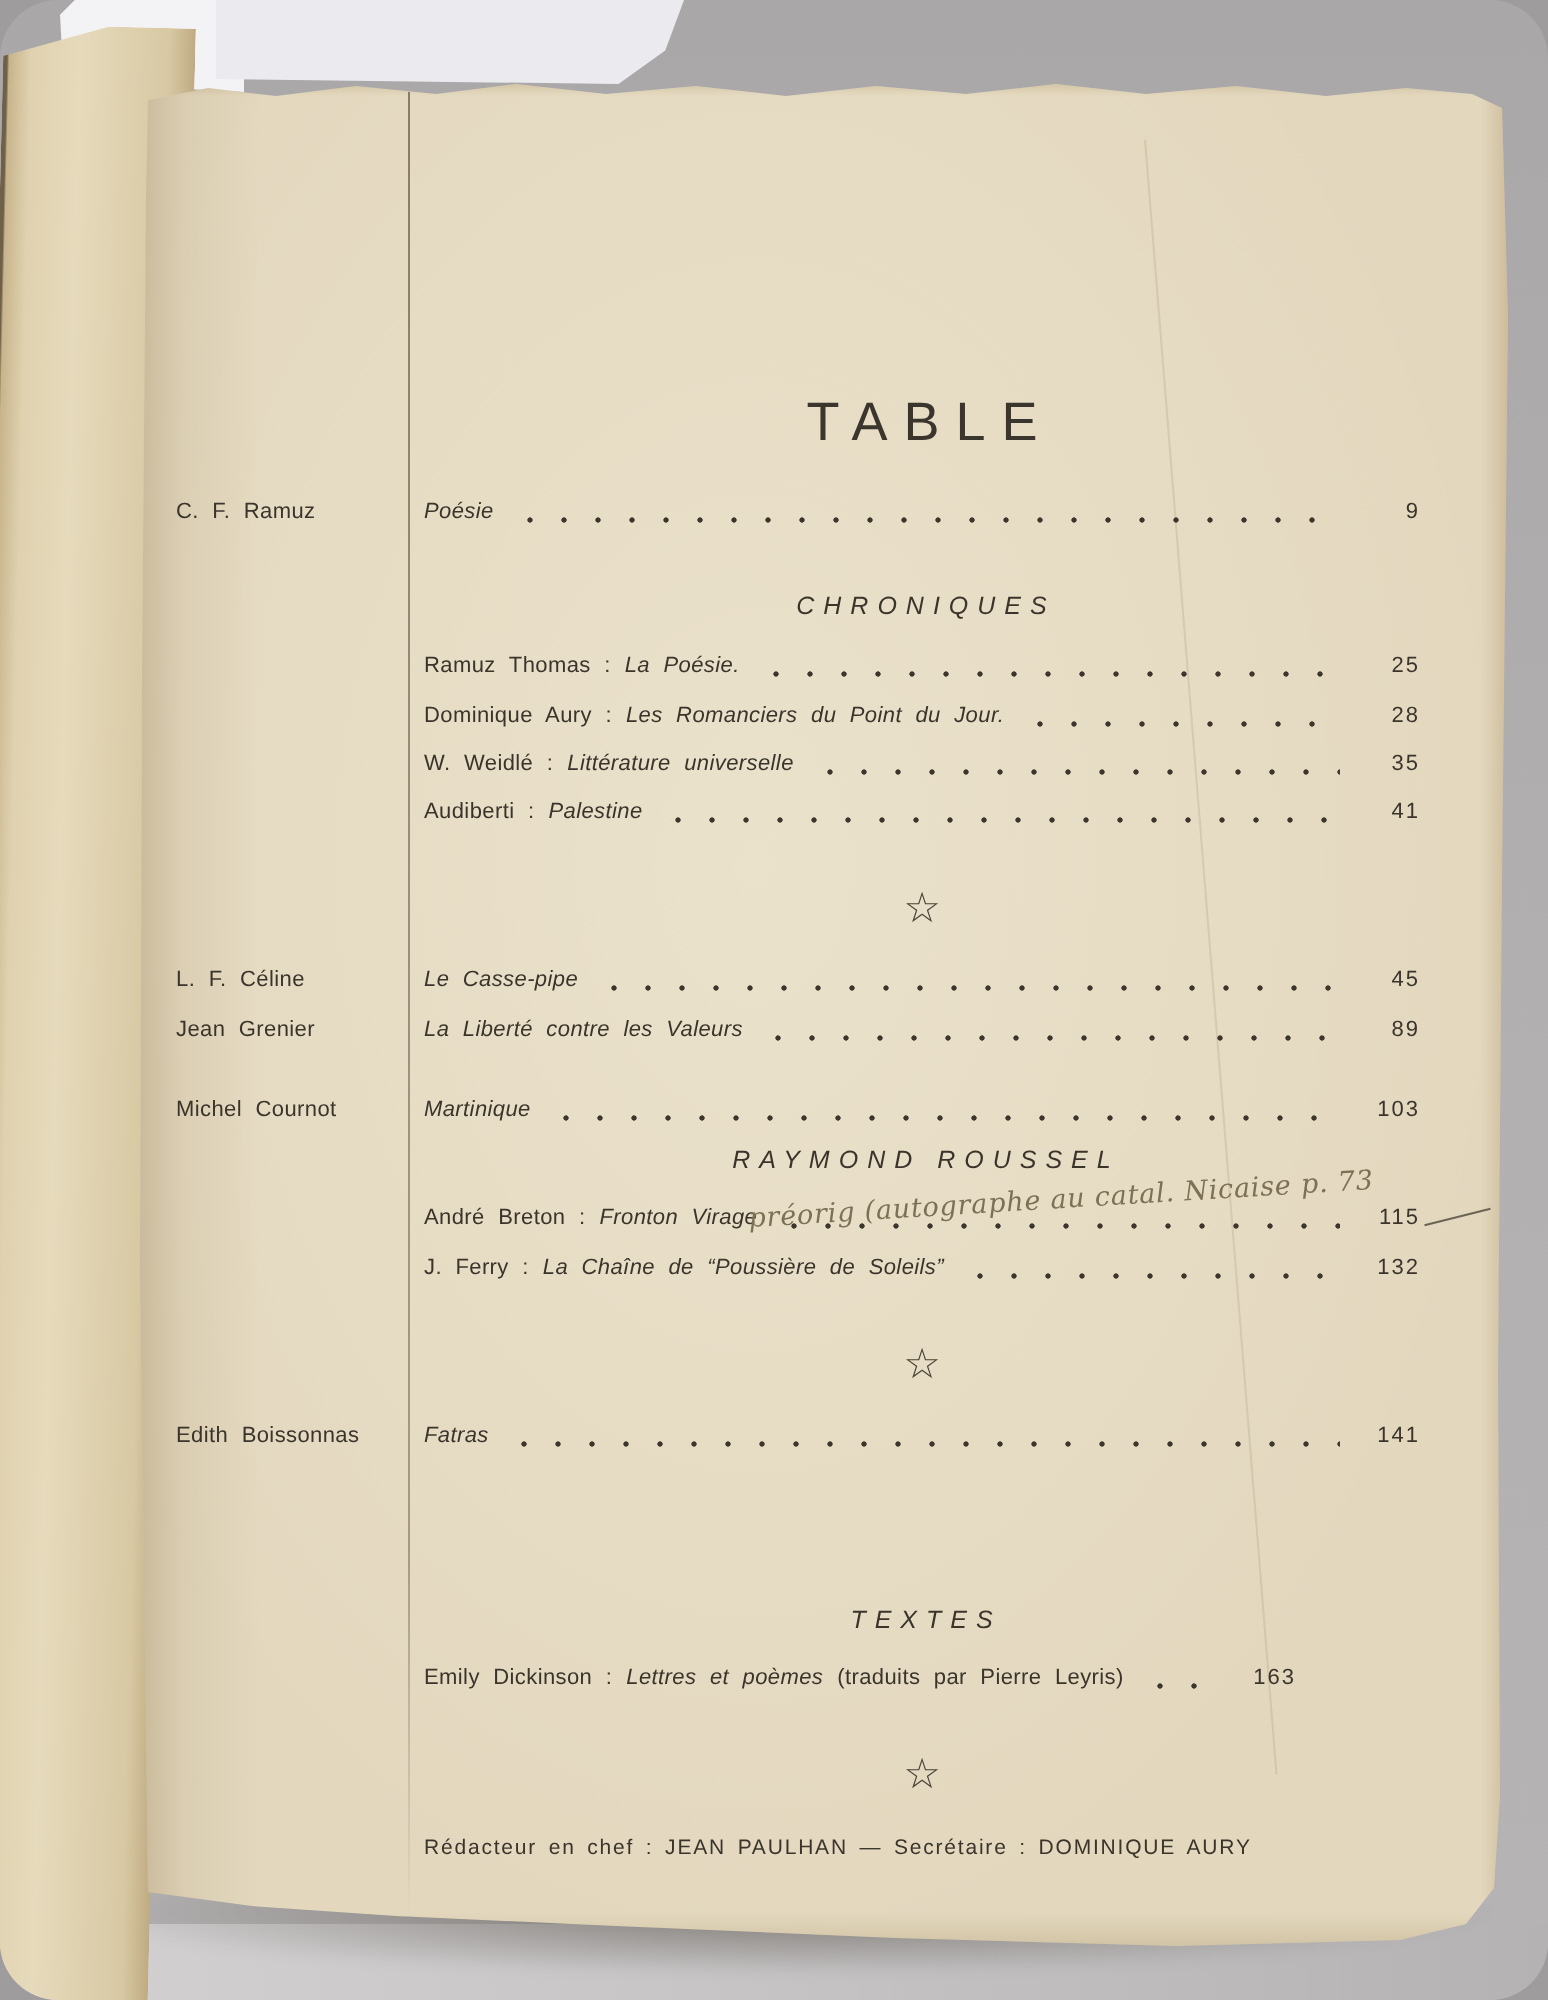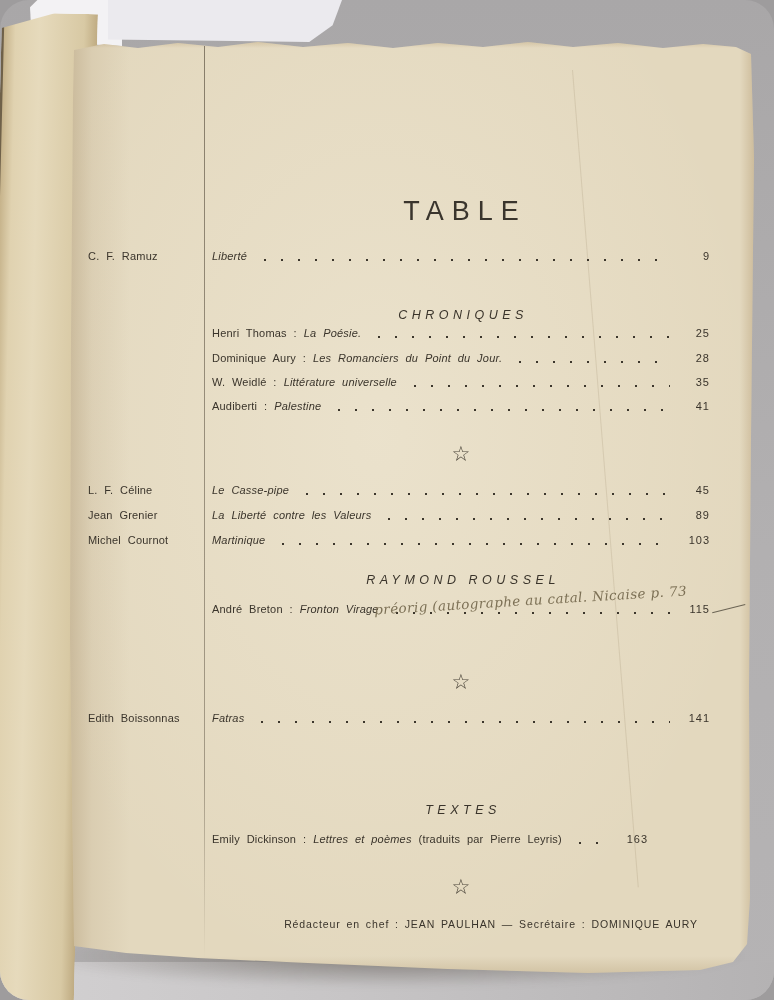--- a/index.html
+++ b/index.html
@@ -56,21 +56,21 @@
   .row .author{position:absolute;left:-124px;top:0;}
   .row .pre{margin-right:7px;}
   .row .ttl{font-style:italic;}
   .row .suf{margin-left:7px;}
   .row .dots{flex:1 1 auto;height:4px;align-self:flex-end;margin:0 10px 2px 14px;
     background-image:radial-gradient(circle at 2px 2px,#3c362c 1.15px,rgba(0,0,0,0) 1.5px);
     background-size:17px 4px;background-repeat:repeat-x;background-position:2px bottom;}
   .row .pg{min-width:30px;text-align:right;letter-spacing:1px;}
   .star{position:absolute;left:212px;width:498px;text-align:center;
     font-size:21px;color:#494338;font-family:"DejaVu Sans",sans-serif;}
-  .footer{position:absolute;left:200px;top:918px;width:498px;text-align:right;
+  .footer{position:absolute;left:212px;top:918px;width:498px;text-align:left;
     font-size:10.5px;letter-spacing:.9px;color:#3a342b;word-spacing:2px;}
   .handnote{position:absolute;left:374px;top:592px;white-space:nowrap;
     font-family:"DejaVu Serif",serif;font-style:italic;font-size:13.5px;
     color:#7c7055;transform:rotate(-3.5deg);letter-spacing:.4px;}
   .pencil-mark{position:absolute;left:712px;top:608px;width:34px;height:2px;
     border-top:1.6px solid #6b6454;transform:rotate(-14deg);}
   .watermark{position:absolute;left:224px;top:610px;font-size:45px;font-weight:400;
     color:#2a66dd;mix-blend-mode:darken;letter-spacing:0;white-space:nowrap;}
 </style>
 </head>
@@ -83,29 +83,29 @@
   <div class="paper-b"></div>
   <div class="stack"></div>
   <div class="page"></div>
   <div class="crease-main"></div>
   <div class="crease-faint"></div>
 
   <div class="tbl-title">TABLE</div>
 
   <div class="row" style="top:249px">
     <span class="author">C. F. Ramuz</span>
-    <span class="ttl">Liberté</span>
+    <span class="ttl">Poésie</span>
     <span class="dots"></span>
     <span class="pg">9</span>
   </div>
 
-  <div class="sec" style="top:308px">CHRONIQUES</div>
+  <div class="sec" style="top:296px">CHRONIQUES</div>
 
   <div class="row" style="top:326px">
-    <span class="pre">Henri Thomas :</span>
+    <span class="pre">Ramuz Thomas :</span>
     <span class="ttl">La Poésie.</span>
     <span class="dots"></span>
     <span class="pg">25</span>
   </div>
   <div class="row" style="top:351px">
     <span class="pre">Dominique Aury :</span>
     <span class="ttl">Les Romanciers du Point du Jour.</span>
     <span class="dots"></span>
     <span class="pg">28</span>
   </div>
@@ -129,34 +129,40 @@
     <span class="ttl">Le Casse-pipe</span>
     <span class="dots"></span>
     <span class="pg">45</span>
   </div>
   <div class="row" style="top:508px">
     <span class="author">Jean Grenier</span>
     <span class="ttl">La Liberté contre les Valeurs</span>
     <span class="dots"></span>
     <span class="pg">89</span>
   </div>
-  <div class="row" style="top:533px">
+  <div class="row" style="top:548px">
     <span class="author">Michel Cournot</span>
     <span class="ttl">Martinique</span>
     <span class="dots"></span>
     <span class="pg">103</span>
   </div>
 
   <div class="sec" style="top:573px">RAYMOND ROUSSEL</div>
 
   <div class="row" style="top:602px">
     <span class="pre">André Breton :</span>
     <span class="ttl">Fronton Virage</span>
     <span class="dots"></span>
     <span class="pg">115</span>
+  </div>
+  <div class="row" style="top:627px">
+    <span class="pre">J. Ferry :</span>
+    <span class="ttl">La Chaîne de “Poussière de Soleils”</span>
+    <span class="dots"></span>
+    <span class="pg">132</span>
   </div>
 
   <div class="handnote">préorig (autographe au catal. Nicaise p. 73</div>
   <div class="pencil-mark"></div>
 
   <div class="star" style="top:670px">☆</div>
 
   <div class="row" style="top:711px">
     <span class="author">Edith Boissonnas</span>
     <span class="ttl">Fatras</span>

